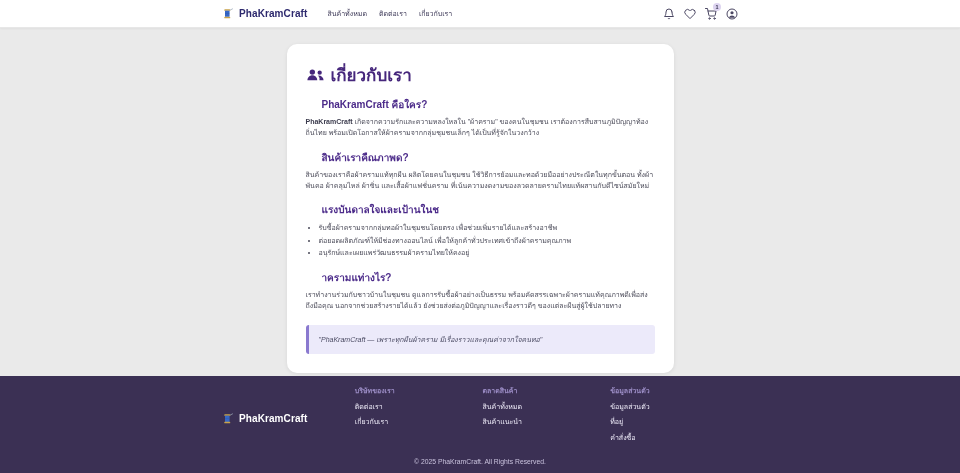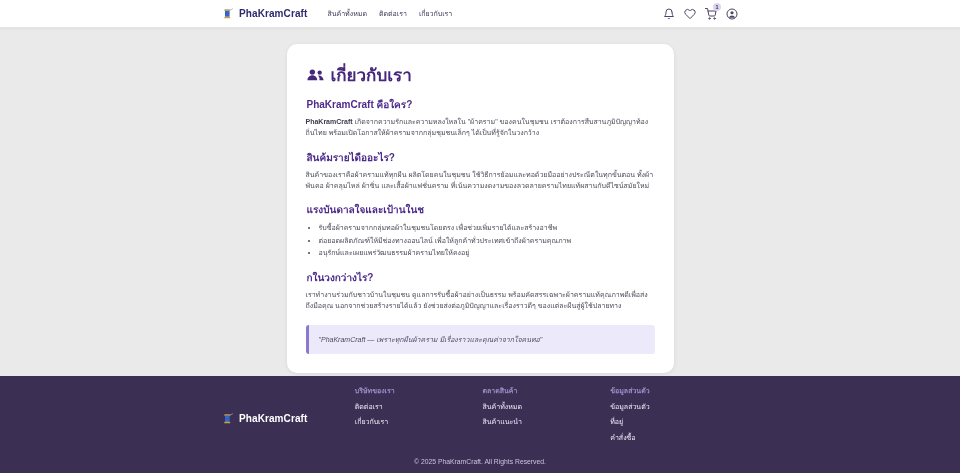--- a/index.html
+++ b/index.html
@@ -49,21 +49,21 @@
     padding: 17px 19px 19px;
   }
   .page-title {
     display: flex; align-items: center; gap: 6px;
     font-size: 17px; font-weight: bold; color: #46277c;
     margin-bottom: 9px;
   }
   .page-title svg { width: 19px; height: 14px; fill: #46277c; }
   .section-h {
     font-size: 10px; font-weight: bold; color: #4c2b8a;
-    margin: 11px 1px 5px;
+    margin: 11px 16px 5px;
   }
   .section-h:first-of-type { margin-top: 2px; }
   .card p { font-size: 7px; line-height: 1.55; color: #4a4a58; }
   .card p .lead { font-weight: bold; color: #3c3c4e; }
   .card ul { margin: 2px 0 0 13px; }
   .card li { font-size: 7px; line-height: 1.75; color: #4a4a58; }
   .quote {
     margin-top: 13px;
     background: #eceafa;
     border-left: 3px solid #8a79cf;
@@ -155,31 +155,31 @@
         <path d="M1.8 14.5c0-3.5 2.8-6.2 6.2-6.2s6.2 2.7 6.2 6.2z"></path>
         <circle cx="17.3" cy="5" r="2.7"></circle>
         <path d="M15.4 8.7a6.1 6.1 0 0 1 6.8 5.8h-5.2a7.6 7.6 0 0 0-1.6-5.8z"></path>
       </svg>
       <span>เกี่ยวกับเรา</span>
     </h1>
 
     <h2 class="section-h">PhaKramCraft คือใคร?</h2>
     <p><span class="lead">PhaKramCraft</span><span> เกิดจากความรักและความหลงใหลใน "ผ้าคราม" ของคนในชุมชน เราต้องการสืบสานภูมิปัญญาท้องถิ่นไทย พร้อมเปิดโอกาสให้ผ้าครามจากกลุ่มชุมชนเล็กๆ ได้เป็นที่รู้จักในวงกว้าง</span></p>
 
-    <h2 class="section-h">สินค้มรายไดืออะไร?</h2>
+    <h2 class="section-h">สินค้าเราคืณภาพด?</h2>
     <p>สินค้าของเราคือผ้าครามแท้ทุกผืน ผลิตโดยคนในชุมชน ใช้วิธีการย้อมและทอด้วยมืออย่างประณีตในทุกขั้นตอน ทั้งผ้าพันคอ ผ้าคลุมไหล่ ผ้าซิ่น และเสื้อผ้าแฟชั่นคราม ที่เน้นความงดงามของลวดลายครามไทยแท้ผสานกับดีไซน์สมัยใหม่</p>
 
     <h2 class="section-h">แรงบันดาลใจและเป้านในช</h2>
     <ul>
       <li>รับซื้อผ้าครามจากกลุ่มทอผ้าในชุมชนโดยตรง เพื่อช่วยเพิ่มรายได้และสร้างอาชีพ</li>
       <li>ต่อยอดผลิตภัณฑ์ให้มีช่องทางออนไลน์ เพื่อให้ลูกค้าทั่วประเทศเข้าถึงผ้าครามคุณภาพ</li>
       <li>อนุรักษ์และเผยแพร่วัฒนธรรมผ้าครามไทยให้คงอยู่</li>
     </ul>
 
-    <h2 class="section-h">กในวงกว่างไร?</h2>
+    <h2 class="section-h">าครามแท่างไร?</h2>
     <p>เราทำงานร่วมกับชาวบ้านในชุมชน ดูแลการรับซื้อผ้าอย่างเป็นธรรม พร้อมคัดสรรเฉพาะผ้าครามแท้คุณภาพดีเพื่อส่งถึงมือคุณ นอกจากช่วยสร้างรายได้แล้ว ยังช่วยส่งต่อภูมิปัญญาและเรื่องราวดีๆ ของแต่ละผืนสู่ผู้ใช้ปลายทาง</p>
 
     <div class="quote">"PhaKramCraft — เพราะทุกผืนผ้าคราม มีเรื่องราวและคุณค่าจากใจคนทอ"</div>
   </section>
 </main>
 
 <footer class="footer">
   <div class="footer-inner">
     <div class="footer-brand">
       <svg class="logo-svg" viewBox="0 0 16 16">

